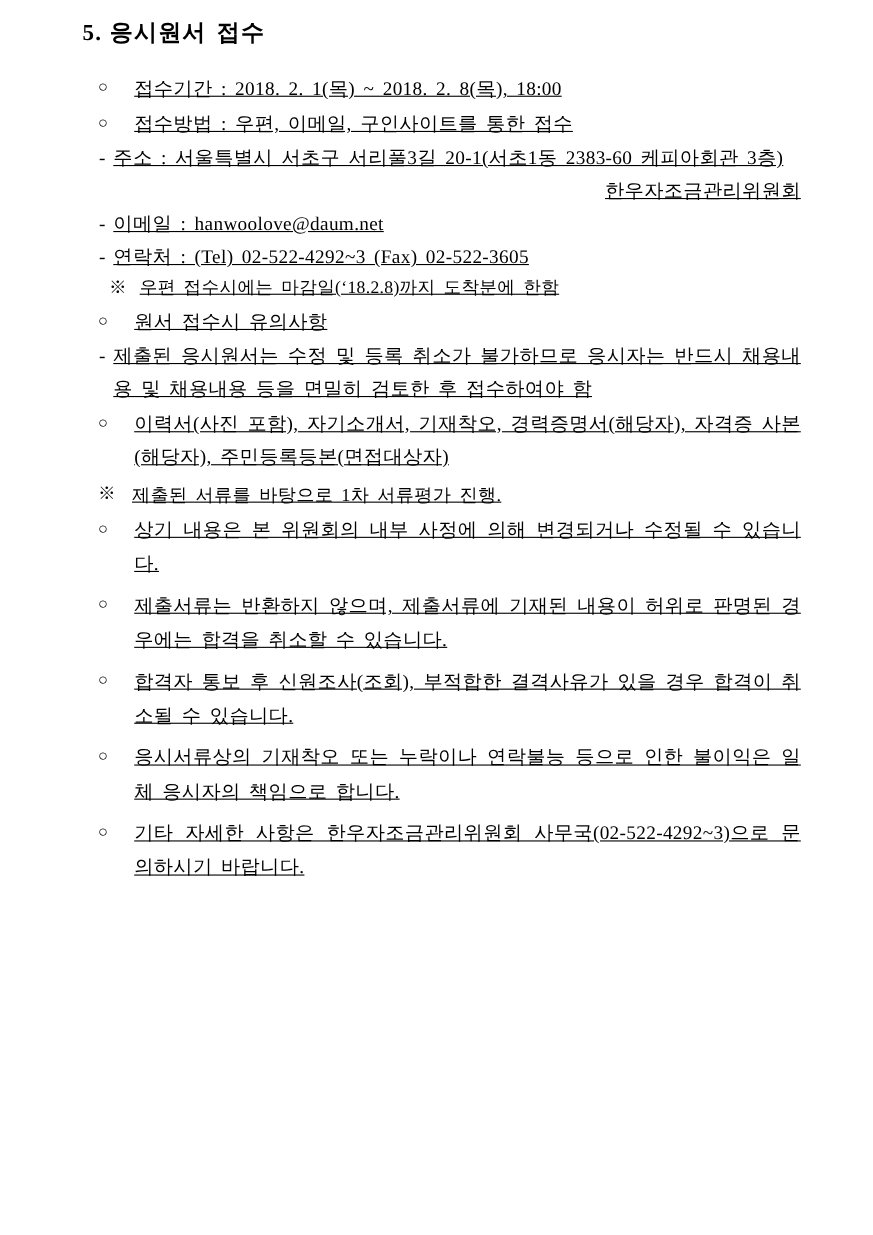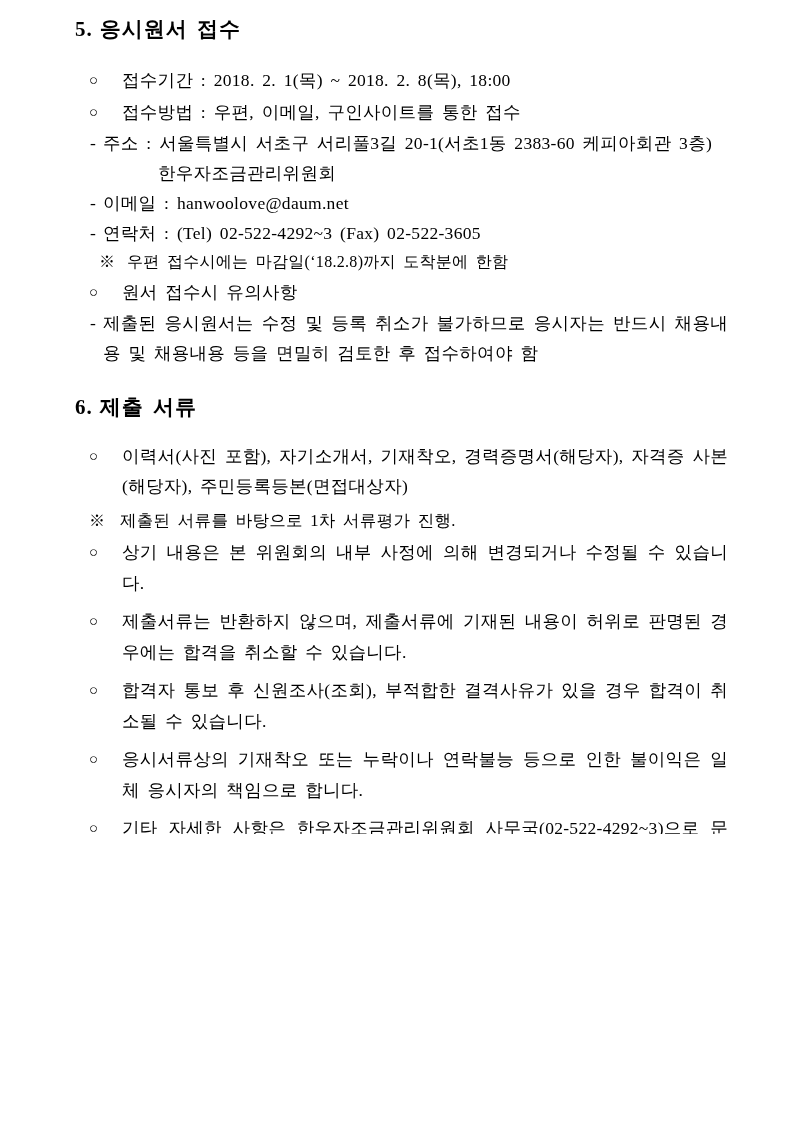--- a/index.html
+++ b/index.html
@@ -24,36 +24,36 @@
     letter-spacing: 1px;
     margin: 0 0 22px 0;
     line-height: 27px;
   }
   .sec-heading .sec-num { margin-right: 7px; }
   .sec6 .sec-heading { margin-top: 26px; margin-bottom: 20px; }
   .sec7 .sec-heading { margin-top: 44px; margin-bottom: 22px; }
 
   .row { display: flex; align-items: flex-start; line-height: 30px; }
   .row .marker { flex: 0 0 auto; }
-  .row .text { flex: 1 1 auto; min-width: 0; }
+  .row .text { flex: 1 1 auto; min-width: 0; text-decoration: underline; }
 
   .circle { margin-left: 14px; margin-top: 2px; margin-bottom: 1px; }
   .circle > .marker { width: 33px; font-size: 15px; }
 
   .dash { margin-left: 15px; }
   .dash > .marker { width: 13px; }
 
   .note { margin-left: 24px; font-size: 16px; line-height: 27px; }
   .note > .marker { width: 28px; font-size: 16px; }
   .sec6 .note { margin-left: 14px; margin-top: 6px; font-size: 16.5px; line-height: 28px; }
   .sec6 .note > .marker { width: 31px; }
 
   .justify { text-align: justify; word-break: break-all; }
   .nowrap { white-space: nowrap; }
-  .addr-org { margin-left: 55px; }
+  .addr-org { margin-left: 32px; text-align: right; }
   .sec7 .row { line-height: 31px; margin-bottom: 7px; }
   .sec7 .row:last-child { margin-bottom: 0; }
 </style>
 </head>
 <body>
 
 <div class="page">
 
   <section class="sec5">
     <h2 class="sec-heading"><span class="sec-num">5.</span><span>응시원서 접수</span></h2>
@@ -96,21 +96,20 @@
       <div class="text nowrap">원서 접수시 유의사항</div>
     </div>
 
     <div class="row dash">
       <span class="marker">-</span>
       <div class="text justify">제출된 응시원서는 수정 및 등록 취소가 불가하므로 응시자는 반드시 채용내용 및 채용내용 등을 면밀히 검토한 후 접수하여야 함</div>
     </div>
   </section>
 
   <section class="sec6">
-    <h2 class="sec-heading"><span class="sec-num">6.</span><span>제출 서류</span></h2>
 
     <div class="row circle">
       <span class="marker">○</span>
       <div class="text justify">이력서(사진 포함), 자기소개서, 기재착오, 경력증명서(해당자), 자격증 사본(해당자), 주민등록등본(면접대상자)</div>
     </div>
 
     <div class="row note">
       <span class="marker">※</span>
       <div class="text nowrap">제출된 서류를 바탕으로 1차 서류평가 진행.</div>
     </div>

